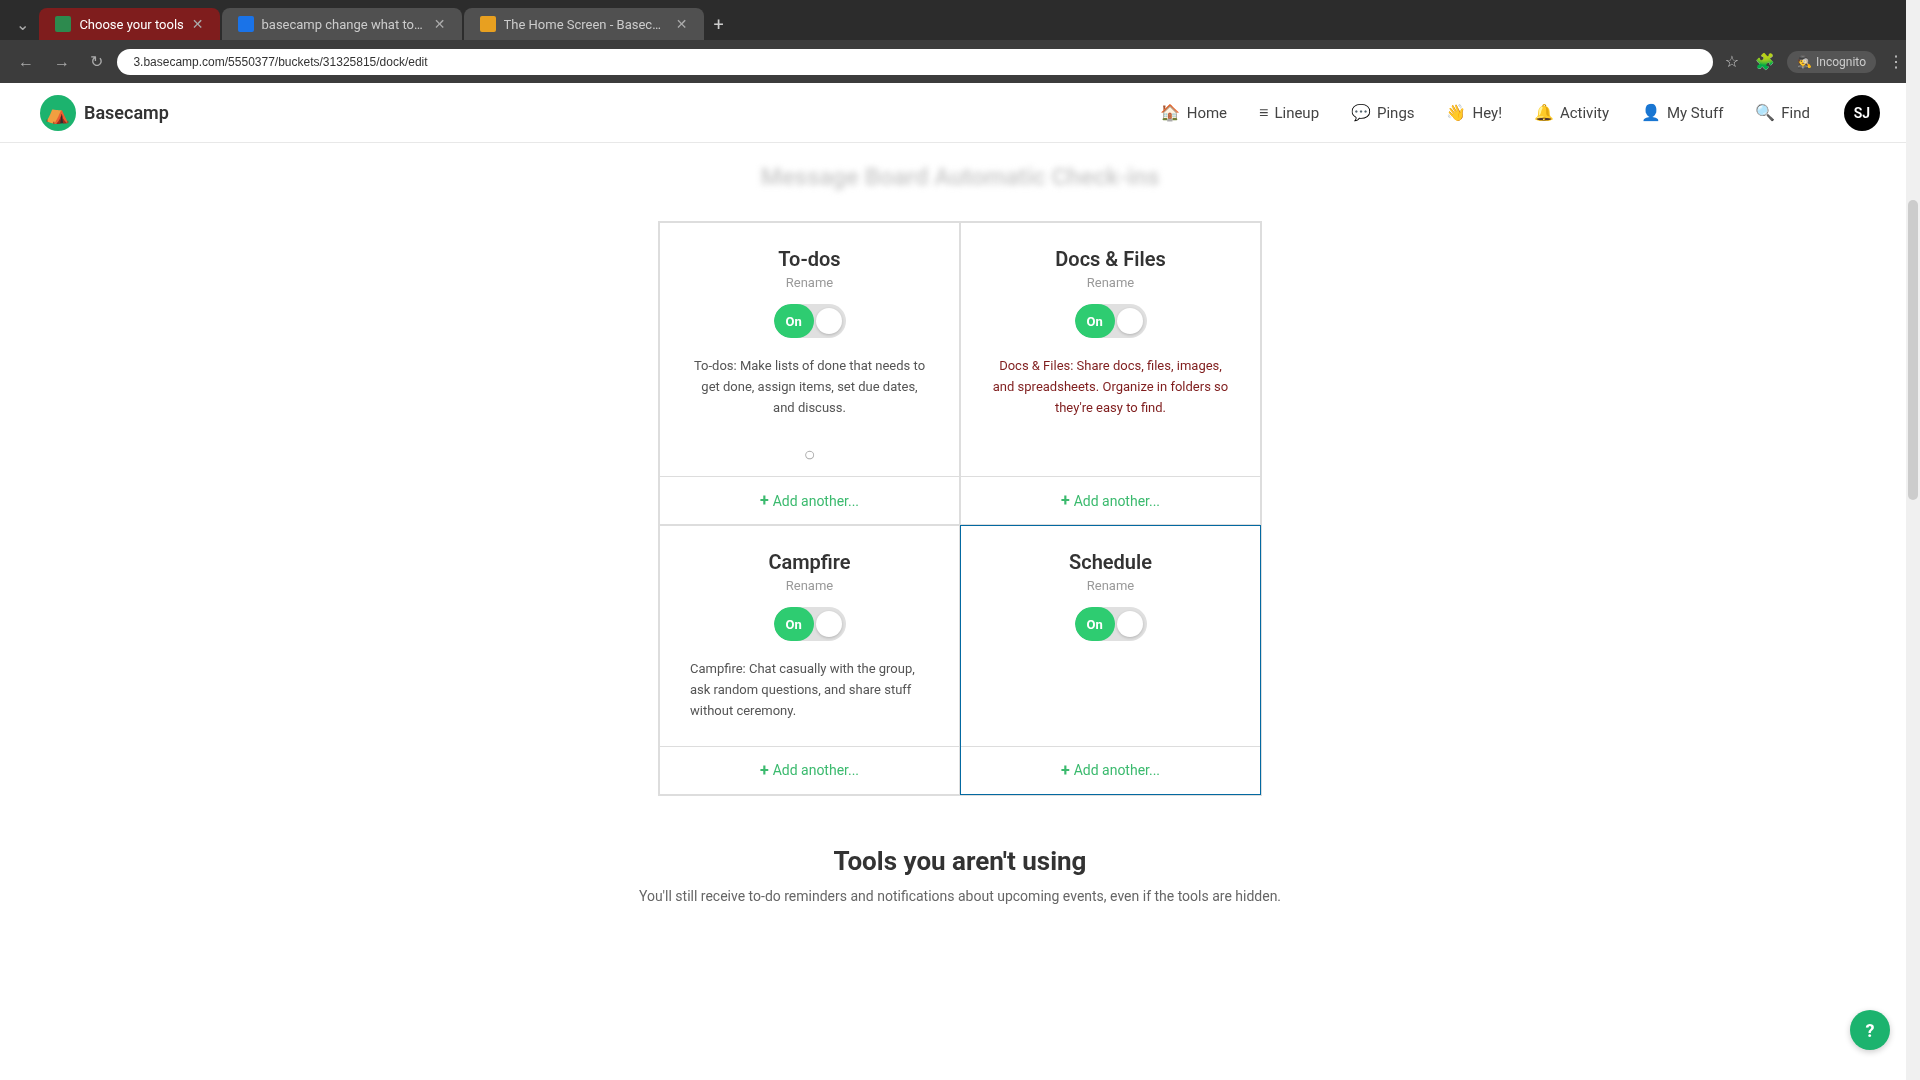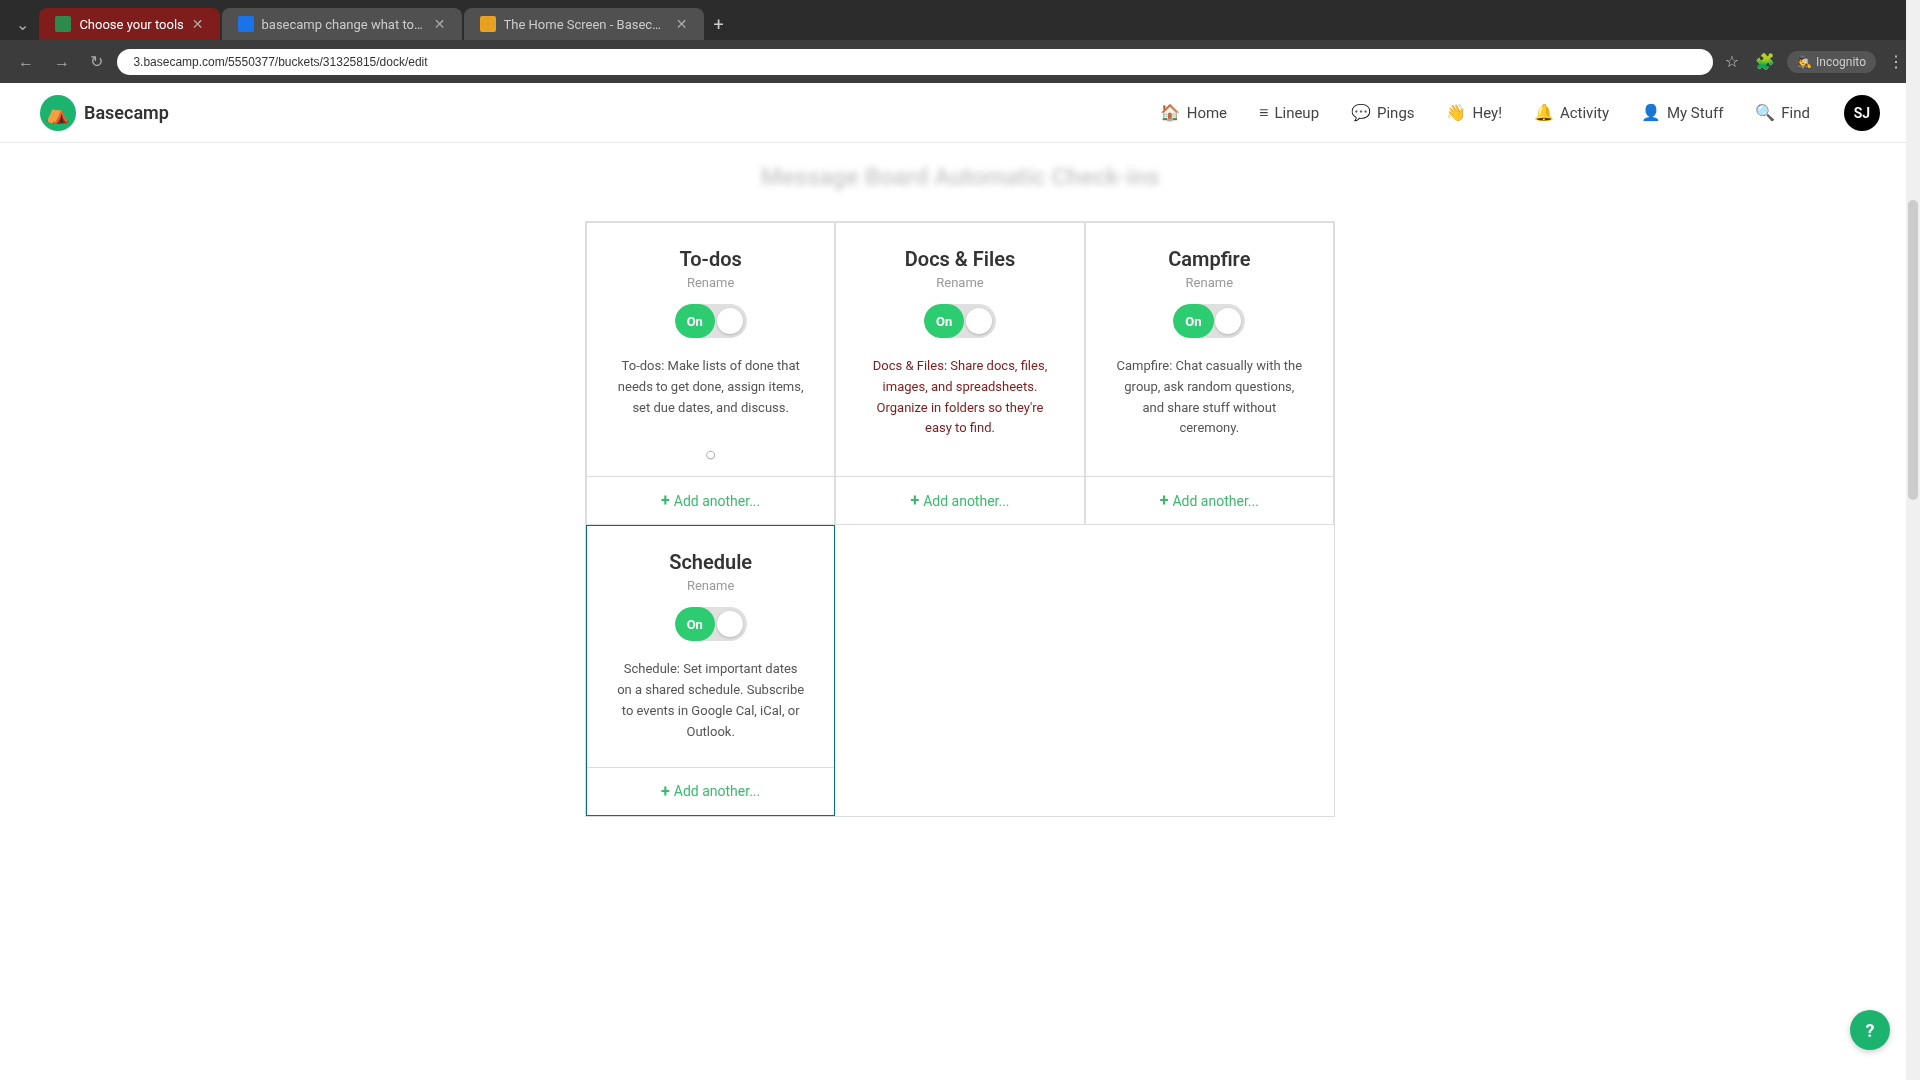--- a/index.html
+++ b/index.html
@@ -125,21 +125,21 @@
     </a>
   </div>
   <div class="avatar">SJ</div>
 </nav>
 
 <div class="page-content">
 
   <div class="blurred-header">Message Board  Automatic Check-ins</div>
 
   <div style="display:flex; justify-content:center; padding: 30px 0 0;">
-    <div style="display:grid; grid-template-columns: 1fr 1fr 1fr; width: 750px; border: 1px solid #ddd;">
+    <div style="display:grid; grid-template-columns: 1fr 1fr; width: 604px; border: 1px solid #ddd;">
 
       <div style="border: 1px solid #ddd; display:flex; flex-direction:column; align-items:center;">
         <div style="padding: 24px 20px 0; display:flex; flex-direction:column; align-items:center; flex:1; width:100%;">
           <span style="font-size:20px; font-weight:600; color:#333; margin-bottom:4px;">To-dos</span>
           <span style="font-size:13px; color:#999; margin-bottom:14px; cursor:pointer;">Rename</span>
           <div style="display:flex; align-items:center; width:72px; height:34px; border-radius:20px; background:#e0e0e0; margin-bottom:18px; cursor:pointer; position:relative; overflow:hidden;">
             <div style="background:#2ecc71; color:white; font-size:13px; font-weight:700; padding: 0 12px; height:100%; display:flex; align-items:center; border-radius:18px;">On</div>
             <div style="width:26px; height:26px; background:white; border-radius:50%; position:absolute; right:4px; box-shadow: 0 1px 3px rgba(0,0,0,0.2);"></div>
           </div>
           <p style="font-size:13px; color:#555; text-align:center; line-height:1.6; padding: 0 10px; margin-bottom:24px;">To-dos: Make lists of done that needs to get done, assign items, set due dates, and discuss.</p>
@@ -172,51 +172,54 @@
       </div>
 
       <div style="border: 1px solid #ddd; display:flex; flex-direction:column; align-items:center;">
         <div style="padding: 24px 20px 0; display:flex; flex-direction:column; align-items:center; flex:1; width:100%;">
           <span style="font-size:20px; font-weight:600; color:#333; margin-bottom:4px;text-align:center;">Campfire</span>
           <span style="font-size:13px; color:#999; margin-bottom:14px; cursor:pointer;">Rename</span>
           <div style="display:flex; align-items:center; width:72px; height:34px; border-radius:20px; background:#e0e0e0; margin-bottom:18px; cursor:pointer; position:relative; overflow:hidden;">
             <div style="background:#2ecc71; color:white; font-size:13px; font-weight:700; padding: 0 12px; height:100%; display:flex; align-items:center; border-radius:18px;">On</div>
             <div style="width:26px; height:26px; background:white; border-radius:50%; position:absolute; right:4px; box-shadow: 0 1px 3px rgba(0,0,0,0.2);"></div>
           </div>
-          <p style="font-size:13px; color:#555; text-align:center; line-height:1.6; padding: 0 10px; margin-bottom:24px; flex:1;">Campfire: Chat casually with the group, ask random questions, and share stuff without ceremony.</p>
+          <p style="font-size:13px; color:#555; text-align:left; line-height:1.6; padding: 0 10px; margin-bottom:24px; flex:1;">Campfire: Chat casually with the group, ask random questions, and share stuff without ceremony.</p>
         </div>
         <div style="width:100%; border-top:1px solid #ddd;">
           <div style="width:100%; padding:14px; text-align:center; color:#3bba6e; font-size:14px; cursor:pointer; display:flex; align-items:center; justify-content:center; gap:4px;">
             <span style="font-weight:700; font-size:16px;">+</span>
             <span>Add another...</span>
           </div>
         </div>
       </div>
 
       <div style="border: 1px solid #0369a1; display:flex; flex-direction:column; align-items:flex-start;">
         <div style="padding: 24px 20px 0; display:flex; flex-direction:column; align-items:center; flex:1; width:100%;">
           <span style="font-size:20px; font-weight:600; color:#333; margin-bottom:4px;">Schedule</span>
           <span style="font-size:13px; color:#999; margin-bottom:14px; cursor:pointer;">Rename</span>
           <div style="display:flex; align-items:center; width:72px; height:34px; border-radius:20px; background:#e0e0e0; margin-bottom:18px; cursor:pointer; position:relative; overflow:hidden;">
             <div style="background:#2ecc71; color:white; font-size:13px; font-weight:700; padding: 0 12px; height:100%; display:flex; align-items:center; border-radius:18px;">On</div>
             <div style="width:26px; height:26px; background:white; border-radius:50%; position:absolute; right:4px; box-shadow: 0 1px 3px rgba(0,0,0,0.2);"></div>
           </div>
-          <p style="font-size:13px; color:#555; text-align:center; line-height:1.6; padding: 0 10px; margin-bottom:24px; flex:1;">Schedule: Set important dates on a shared schedule. Subscribe to events in Google Cal, iCal, or Outlook.</p>
-        </div>
-        <div style="width:100%; border-top:1px solid #ddd;">
-          <div style="width:100%; padding:14px; text-align:center; color:#3bba6e; font-size:14px; cursor:pointer; display:flex; align-items:center; justify-content:center; gap:4px;">
-            <span style="font-weight:700; font-size:16px;">+</span>
-            <span>Add another...</span>
-          </div>
-        </div>
-      </div>
-
-    </div>
-  </div>
-
+        </div>
+        <div style="width:100%; border-top:1px solid #ddd;">
+          <div style="width:100%; padding:14px; text-align:center; color:#3bba6e; font-size:14px; cursor:pointer; display:flex; align-items:center; justify-content:center; gap:4px;">
+            <span style="font-weight:700; font-size:16px;">+</span>
+            <span>Add another...</span>
+          </div>
+        </div>
+      </div>
+
+    </div>
+  </div>
+
+  <div style="text-align:center; padding: 50px 20px 20px;">
+    <h2 style="font-size:26px; font-weight:700; color:#333; margin-bottom:12px;">Tools you aren't using</h2>
+    <p style="font-size:14px; color:#666; max-width:700px; margin: 0 auto;">You'll still receive to-do reminders and notifications about upcoming events, even if the tools are hidden.</p>
+  </div>
 
 </div>
 
 <div class="scrollbar">
   <div class="scrollbar-thumb"></div>
 </div>
 
 <div class="help-btn">?</div>
 
 </body></html>

